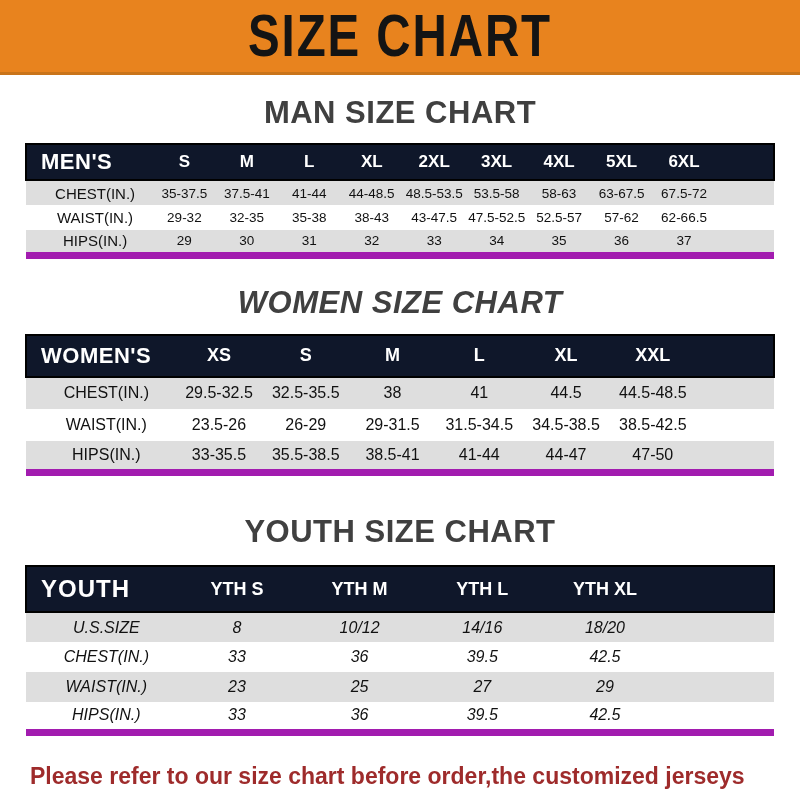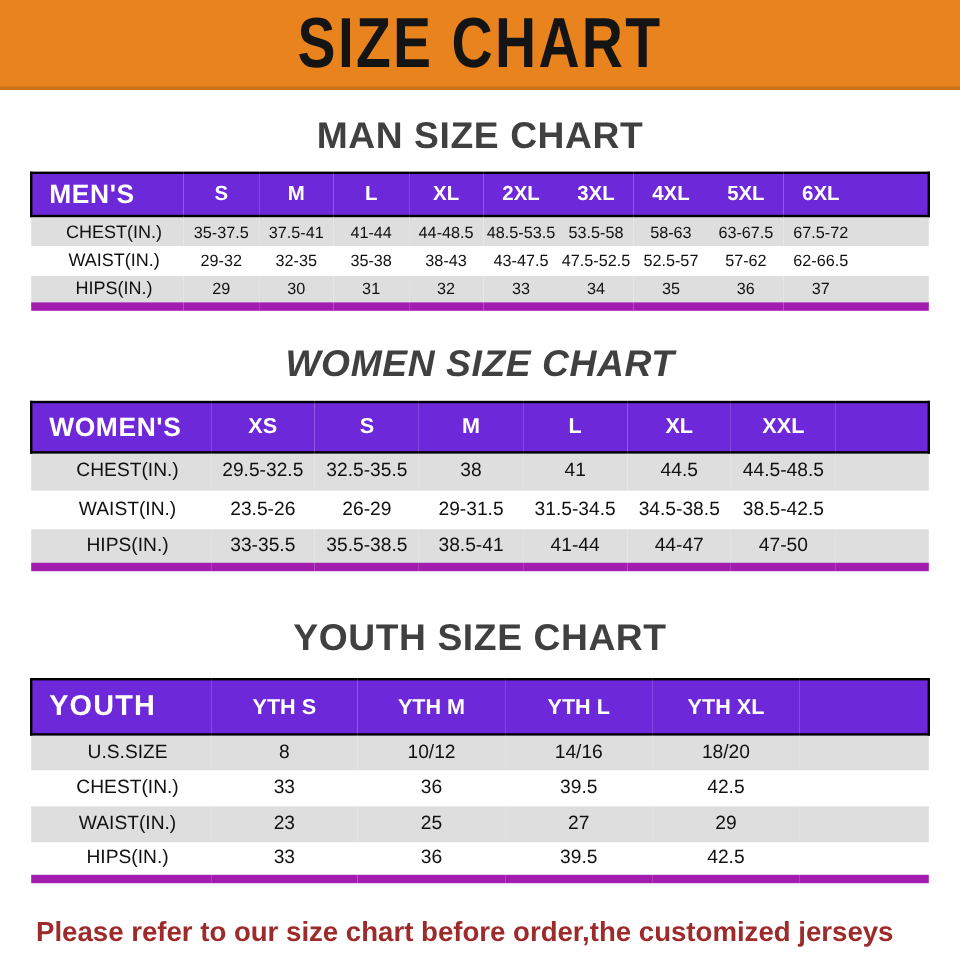--- a/index.html
+++ b/index.html
@@ -40,21 +40,21 @@
   .title-women { margin-top: 26px; margin-bottom: 13px; font-style: italic; }
   .title-youth { margin-top: 38px; margin-bottom: 15px; }
   
   table {
     width: 750px;
     margin: 0 auto;
     border-collapse: collapse;
     table-layout: fixed;
   }
   thead tr {
-    background: #6d28d9;
+    background: #0f172a;
     border: 2px solid #000000;
   }
   th { color: #ffffff; white-space: nowrap; overflow: visible; }
   .th-label {
     text-align: left;
     padding-left: 14px;
     font-weight: bold;
     letter-spacing: 0.5px;
   }
   .th-size { text-align: center; font-weight: bold; }
@@ -80,21 +80,21 @@
   .t-women .th-label { font-size: 22px; }
   .t-women .th-size  { font-size: 18px; }
   .t-women tbody tr  { height: 32px; }
   .t-women tbody td  { font-size: 16px; }
   .t-women .row-label { font-size: 16px; }
   
   .t-youth thead tr { height: 46px; border-radius: 18px; }
   .t-youth .th-label { font-size: 24px; letter-spacing: 1px; }
   .t-youth .th-size  { font-size: 18px; }
   .t-youth tbody tr  { height: 30px; }
-  .t-youth tbody td  { font-size: 16px; }
+  .t-youth tbody td  { font-size: 16px; font-style: italic; }
   .t-youth .row-label { font-size: 16px; }
   
   .footer {
     margin-top: 22px;
     padding-left: 30px;
     padding-right: 20px;
     color: #9E2B2B;
     font-size: 23px;
     font-weight: bold;
     line-height: 36px;

